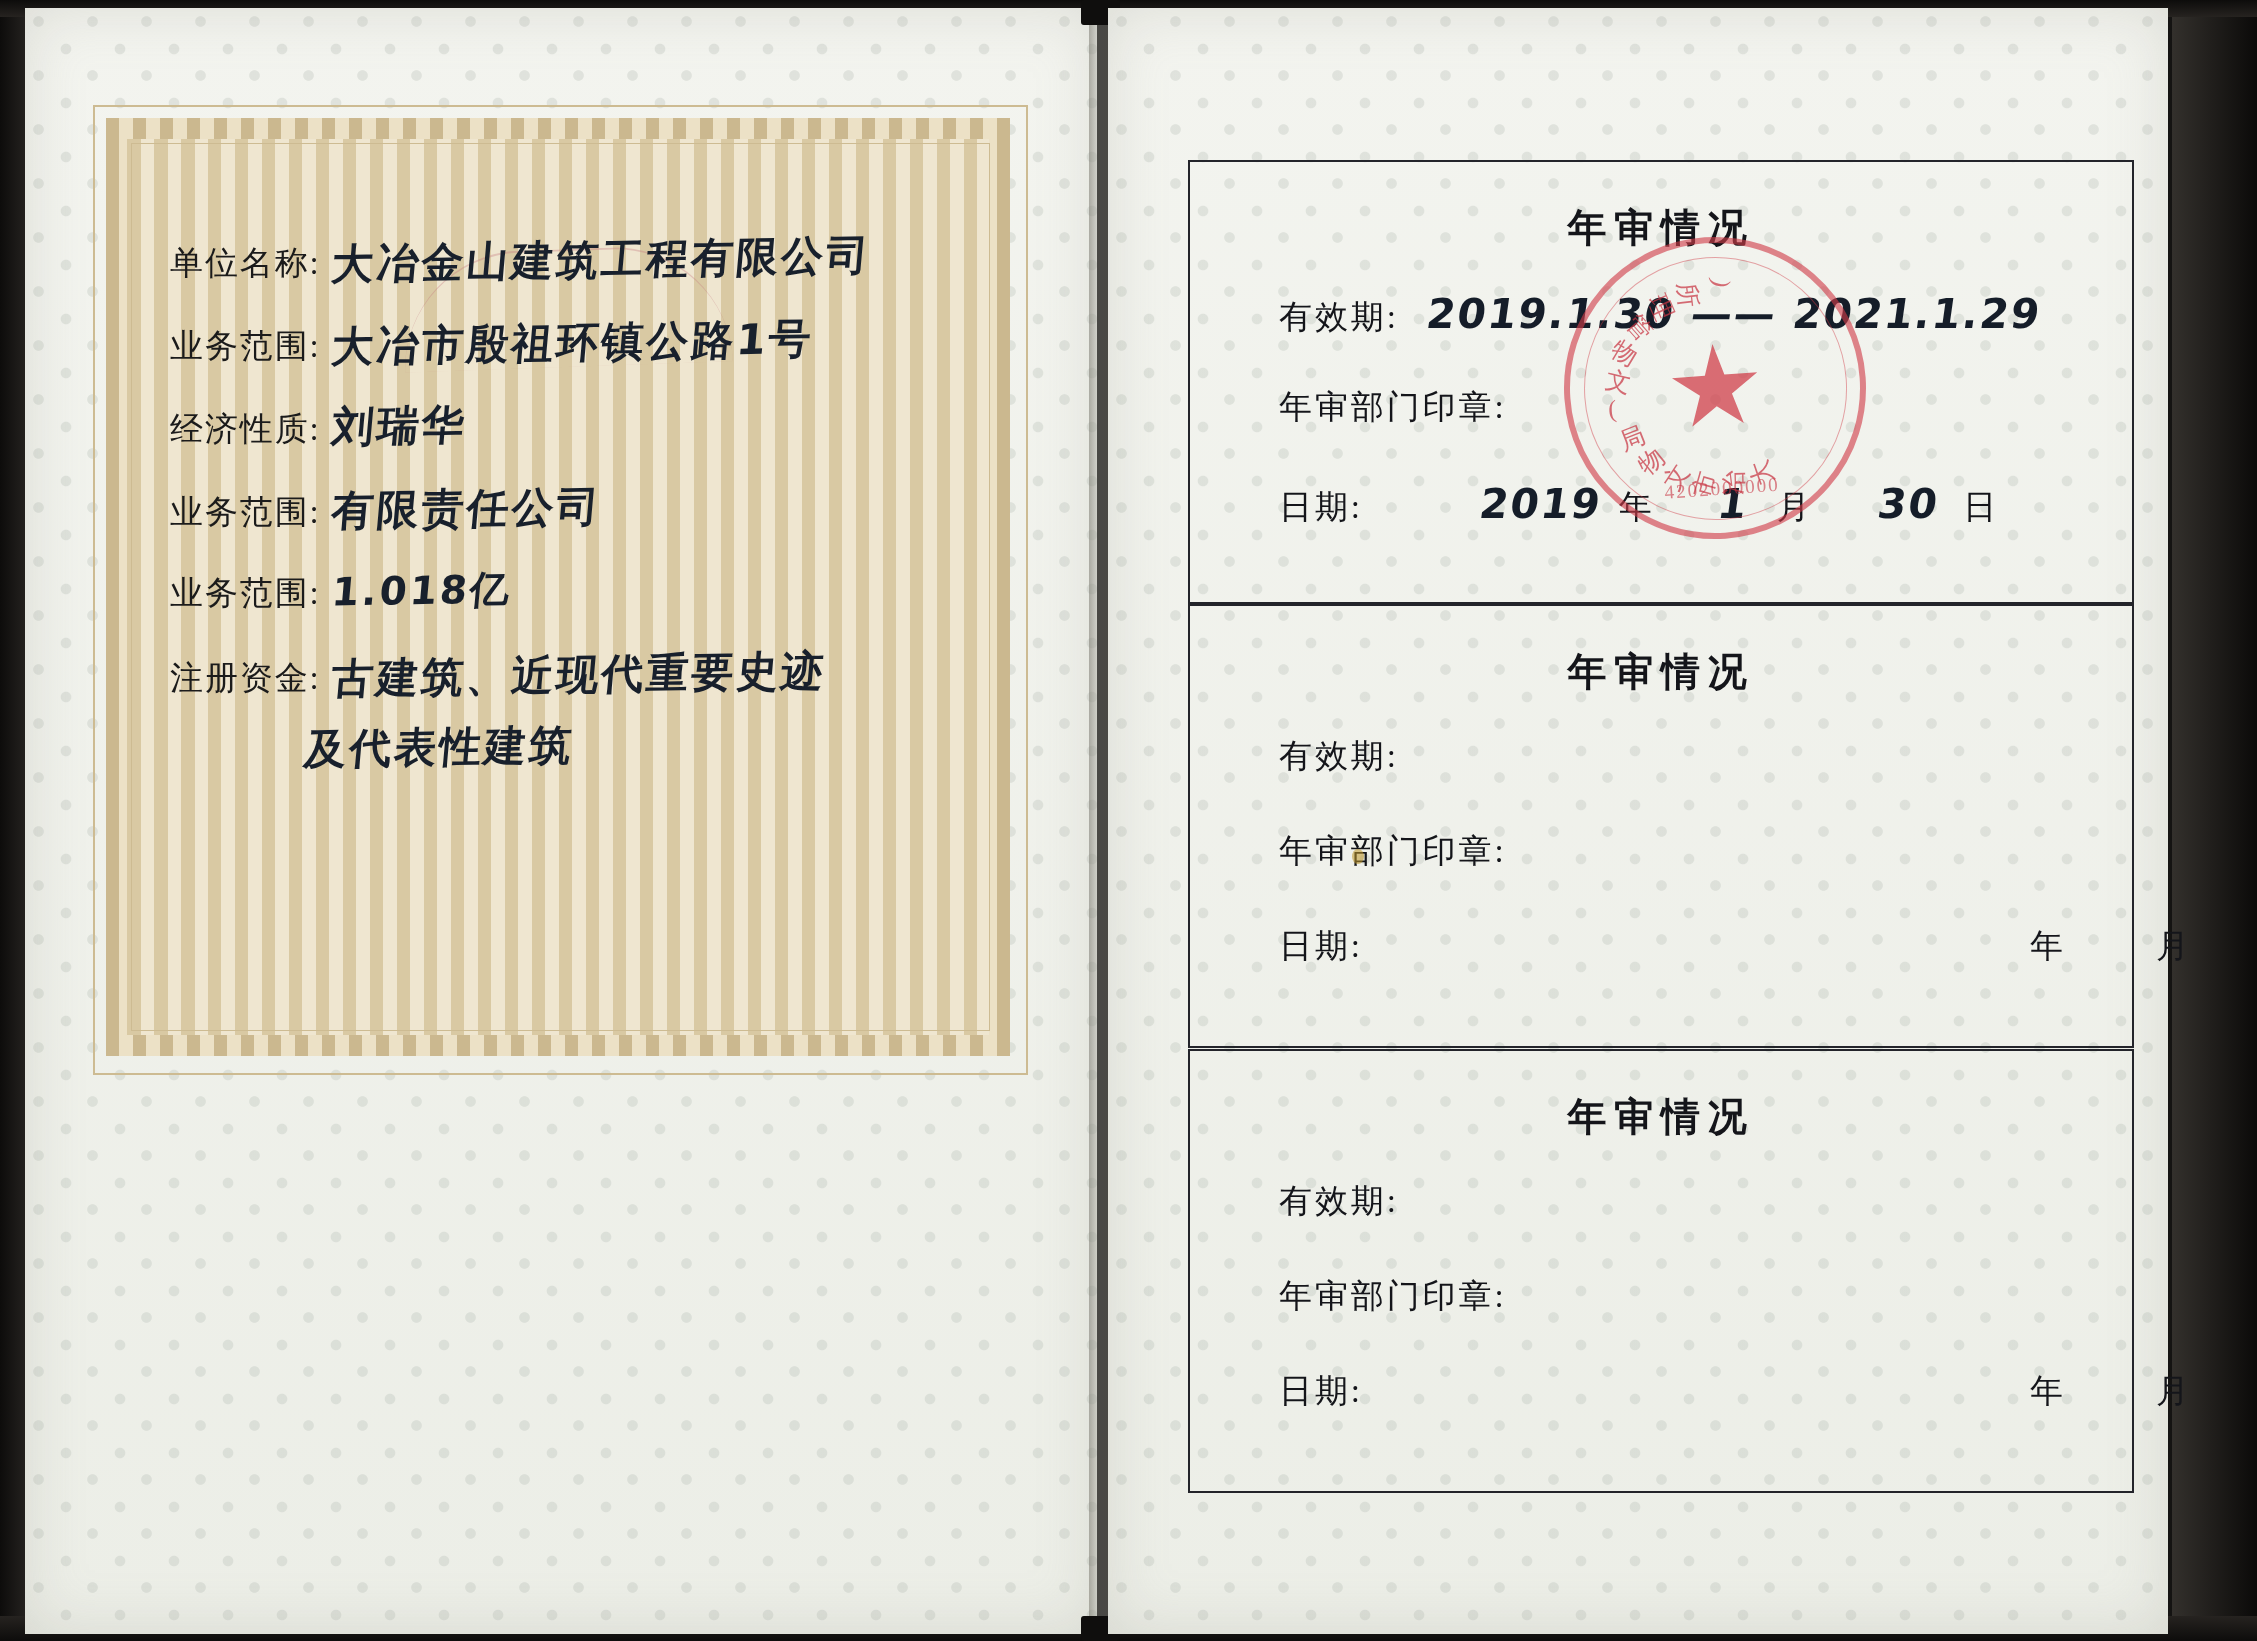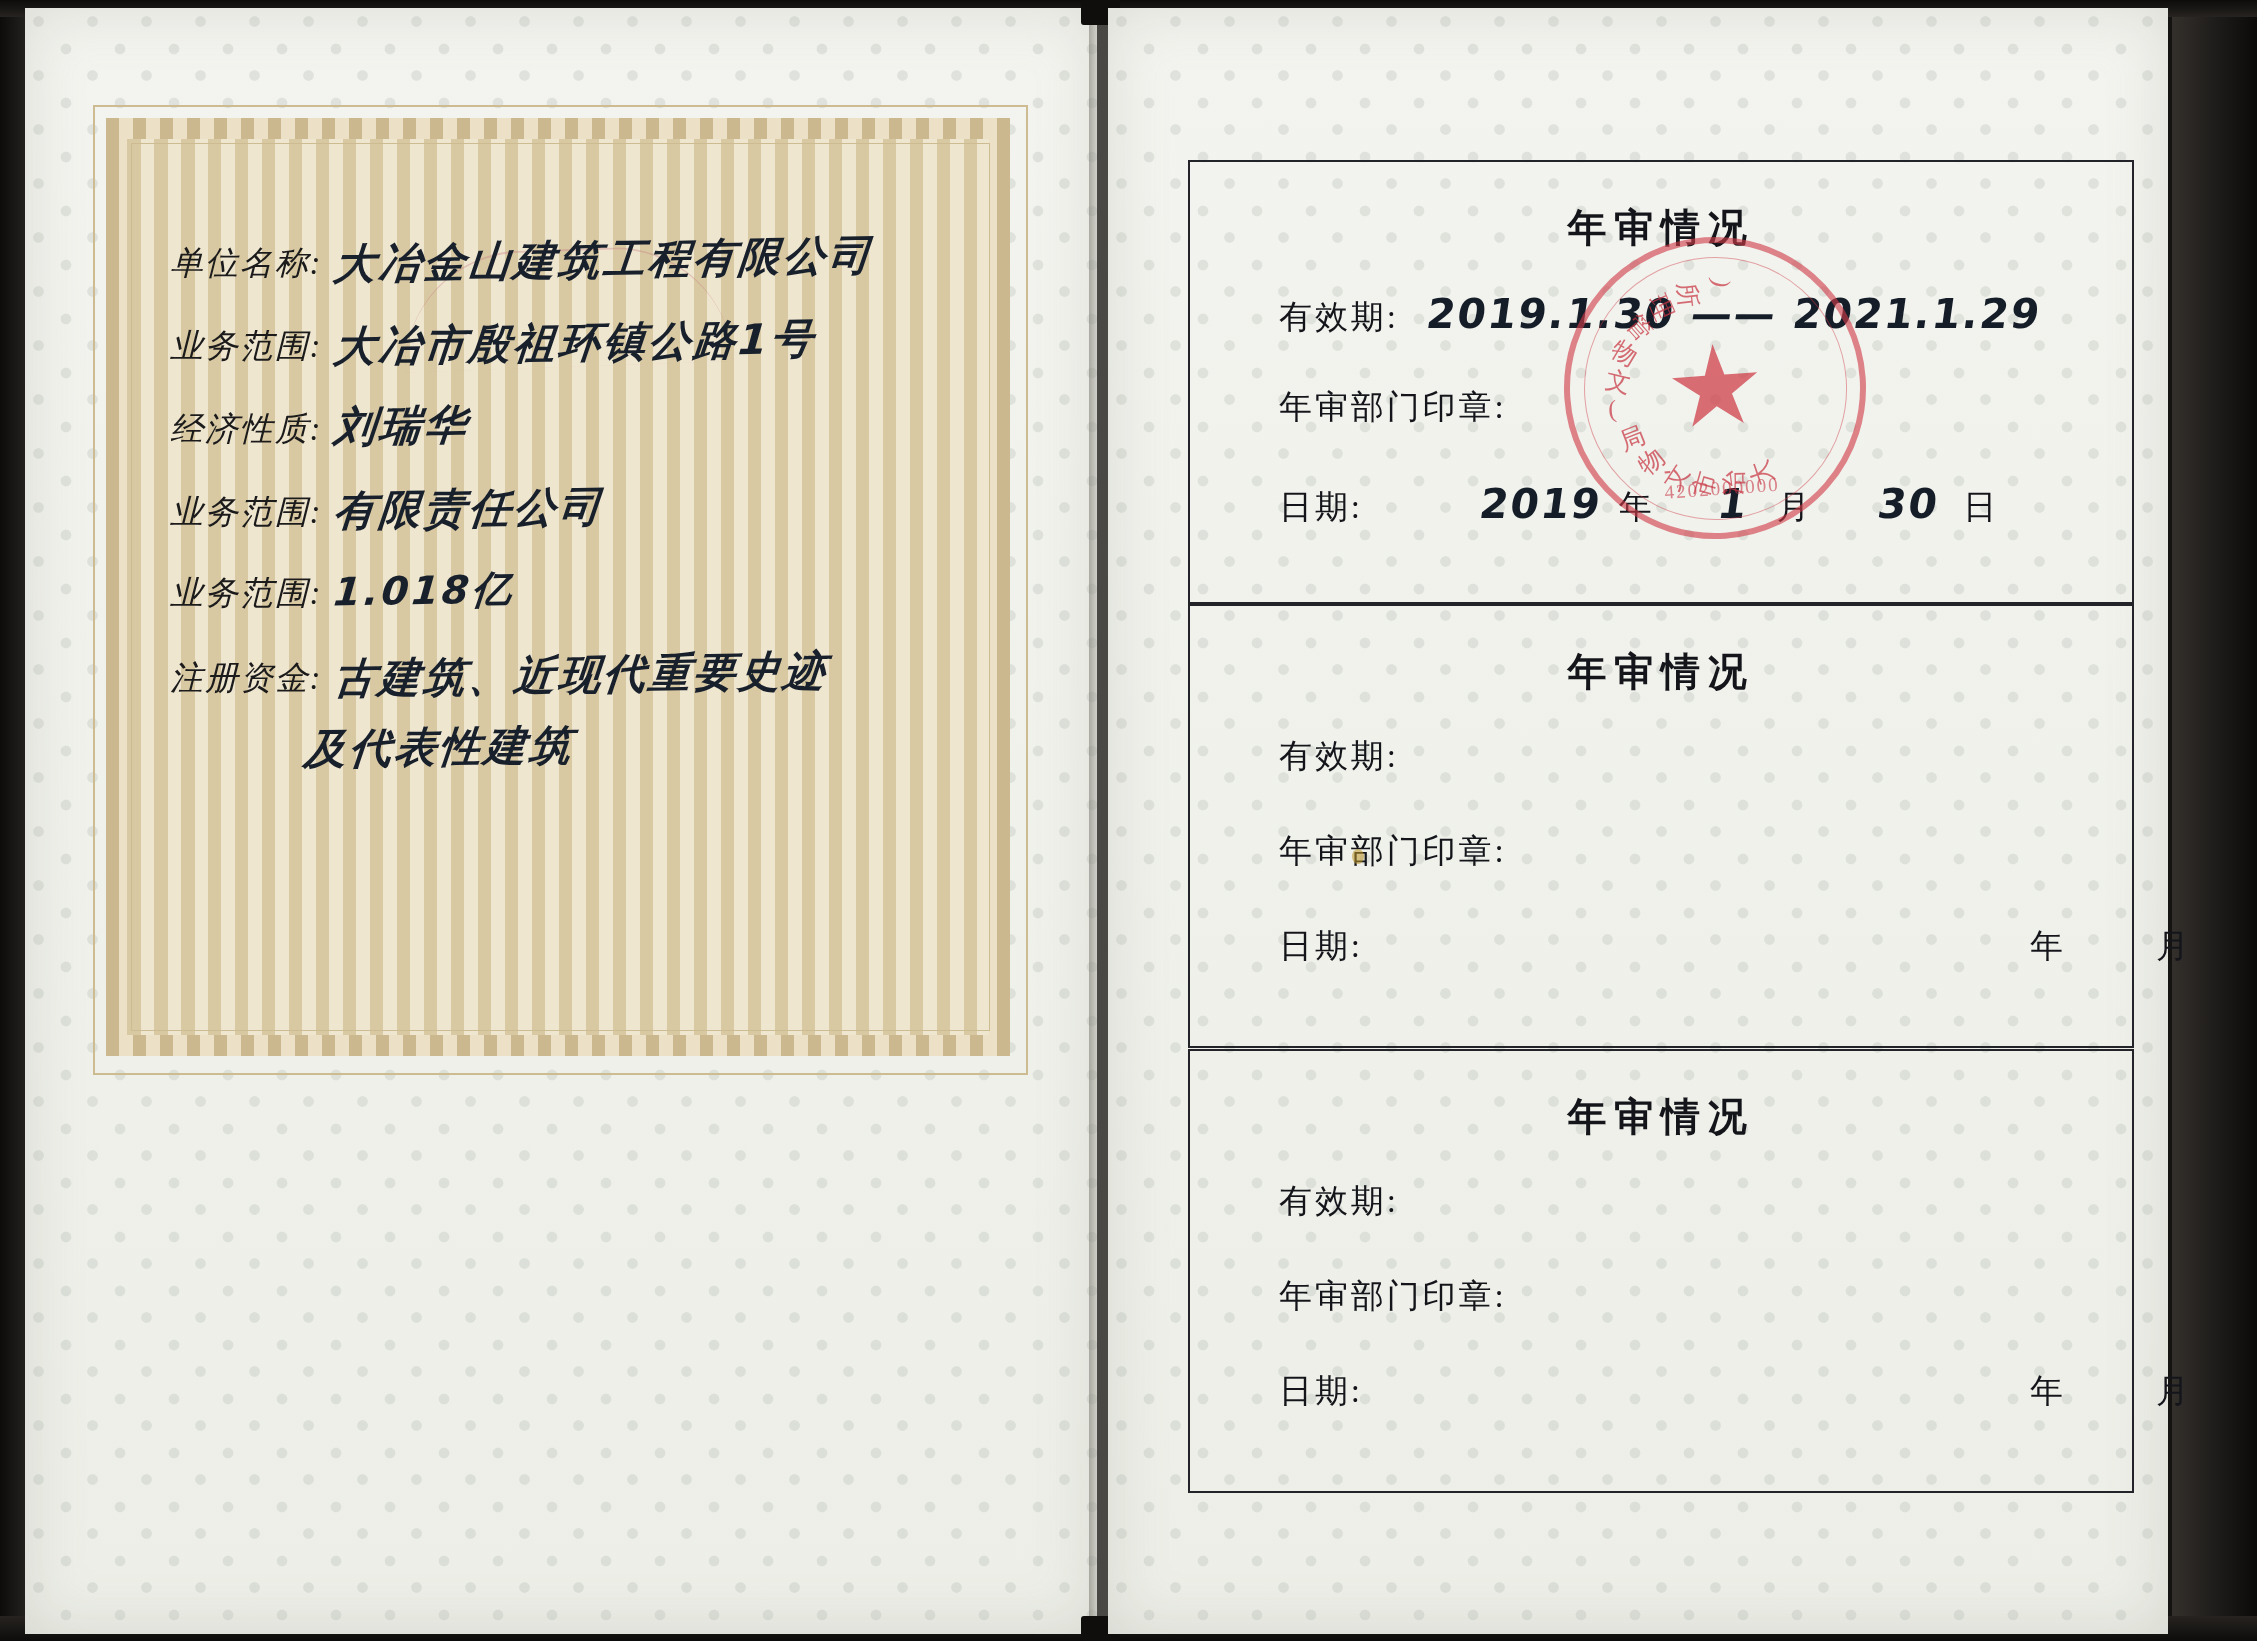--- a/index.html
+++ b/index.html
@@ -22,21 +22,21 @@
   
   .page-sheet{
     position:absolute;top:7.7px;height:1626px;
     background:
       radial-gradient(circle at 13.5px 13.5px, rgba(178,186,178,0.30) 4.8px, rgba(0,0,0,0) 5.8px),
       radial-gradient(circle at 41px 41px, rgba(178,186,178,0.30) 4.8px, rgba(0,0,0,0) 5.8px),
       linear-gradient(180deg,#f3f4ef,#eceee7);
     background-size:54px 54px,54px 54px,100% 100%;
     box-shadow:inset 0 0 58px rgba(150,150,140,0.25);
   }
-  #left-page{left:25px;width:1072px;font-style:italic;}
+  #left-page{left:25px;width:1072px;}
   #right-page{left:1108px;width:1060px;}
 
   .gutter{
     position:absolute;left:1089px;top:7.7px;width:25px;height:1626px;
     background:linear-gradient(90deg,rgba(120,118,108,0.55),rgba(230,230,222,0.25),rgba(120,118,108,0.55));
   }
   .gutter-nick{
     position:absolute;left:1081px;width:39px;height:25px;background:#0f0e0d;border-radius:2.9px;
   }
   .frame-a{

